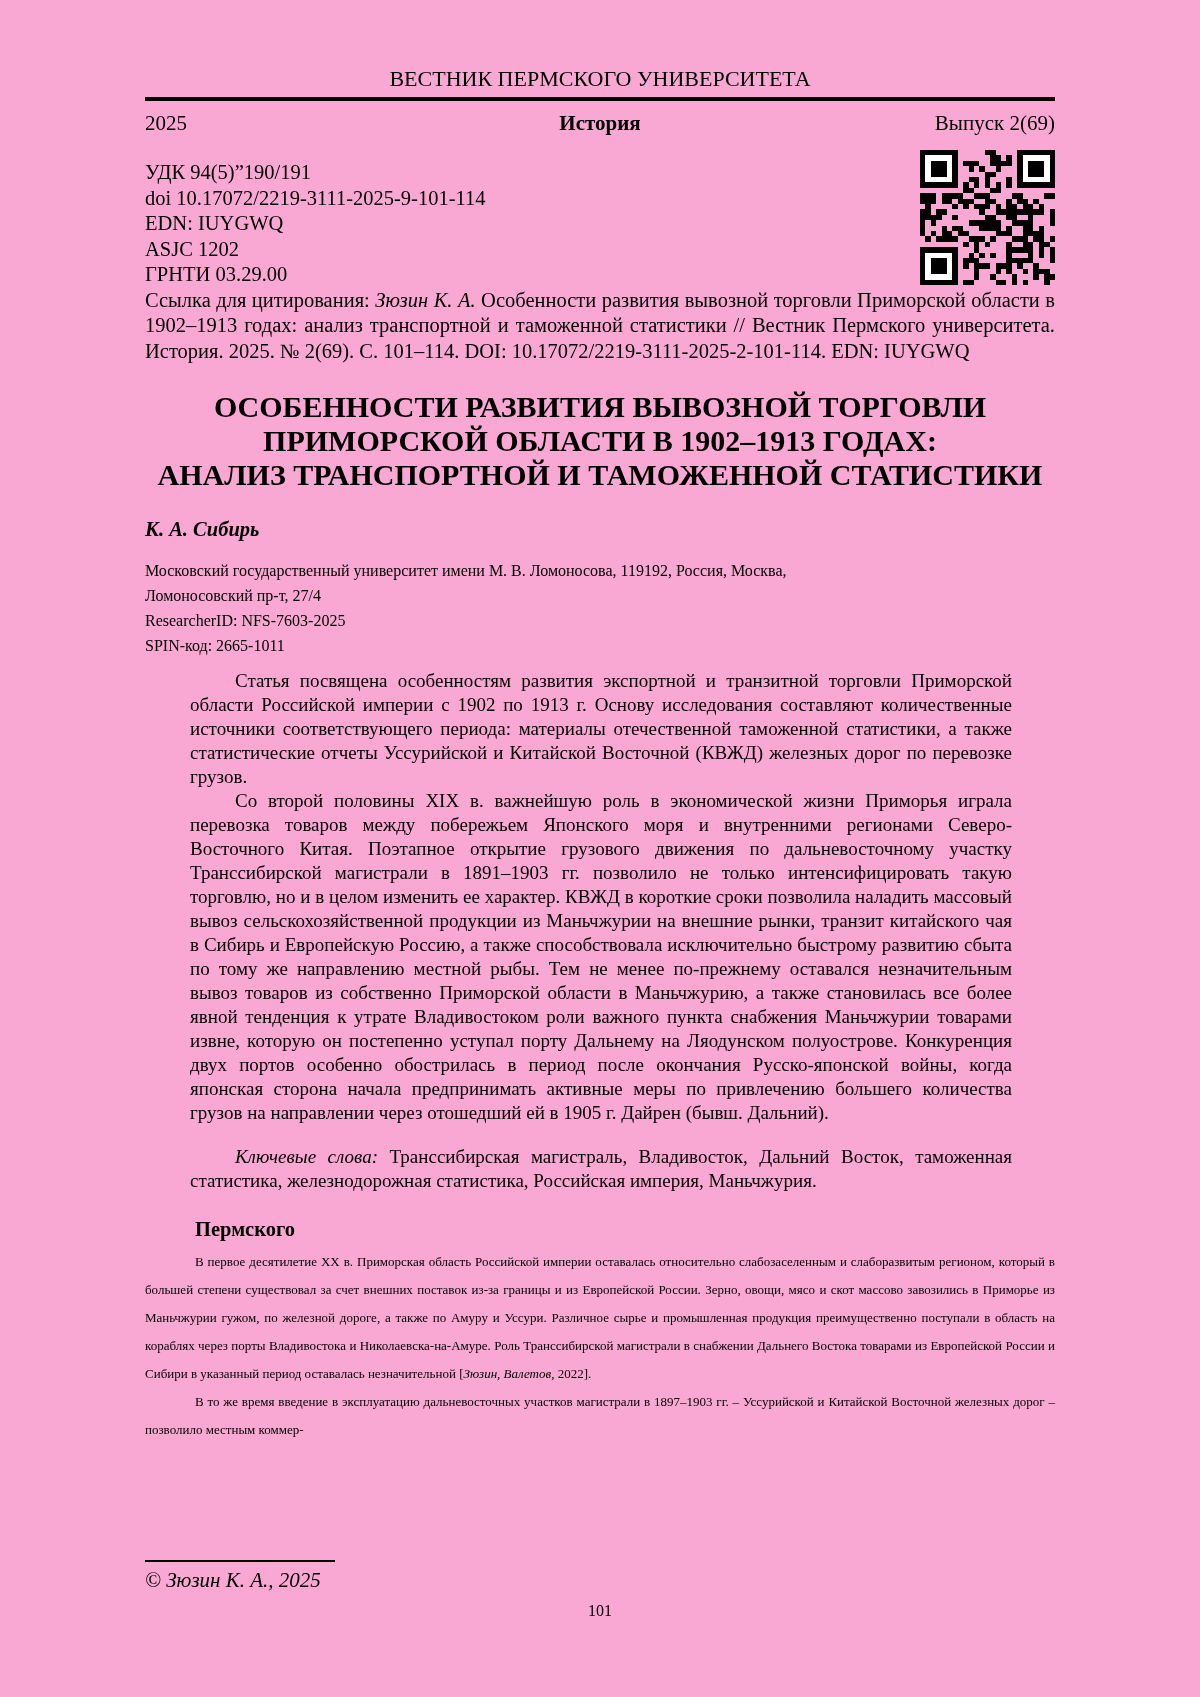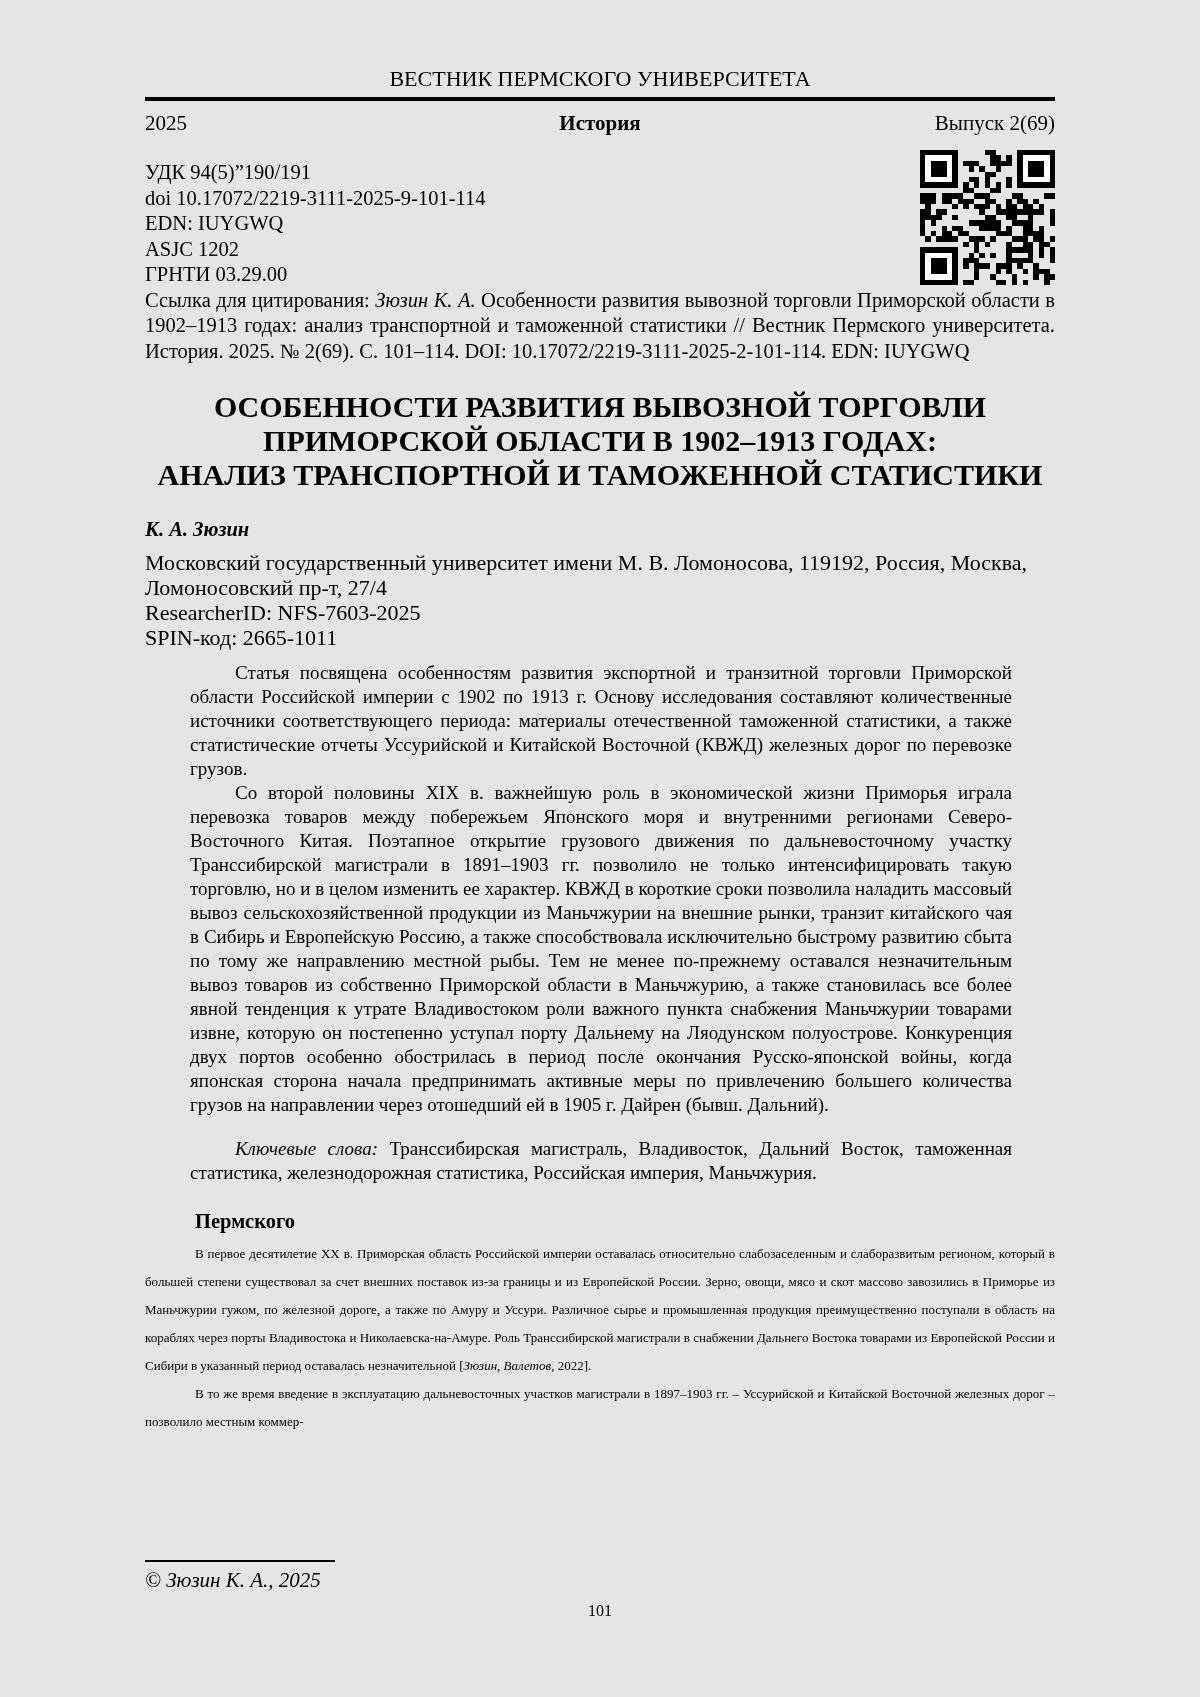--- a/index.html
+++ b/index.html
@@ -3,21 +3,21 @@
 <meta charset="utf-8">
 <title>Вестник Пермского университета — История</title>
 <style>
   * { box-sizing: border-box; }
   html, body { margin: 0; padding: 0; background: #ffffff; }
   .page {
     position: relative;
     width: 1200px;
     height: 1697px;
     margin: 0 auto;
-    background: #e5e5e5;
+    background: #f9a8d4;
     color: #000000;
     font-family: "Liberation Serif", "DejaVu Serif", serif;
     overflow: hidden;
   }
   .content {
     position: absolute;
     left: 145px;
     right: 145px;
     top: 0;
   }
@@ -76,22 +76,22 @@
     line-height: 34px;
   }
   .author-name {
     margin-top: 24px;
     font-weight: bold;
     font-style: italic;
     font-size: 20.5px;
     line-height: 26px;
   }
   .affiliation {
-    margin-top: 8px;
-    font-size: 22px;
+    margin-top: 16px;
+    font-size: 16px;
     line-height: 25px;
   }
   .affiliation div { margin: 0; }
   
   .abstract {
     margin: 11px 43px 0 45px;
     font-size: 19px;
     line-height: 24px;
     text-align: justify;
   }
@@ -388,21 +388,21 @@
       <div>ГРНТИ 03.29.00</div>
       <p class="citation"><span>Ссылка для цитирования: </span><span class="italic">Зюзин К. А.</span><span> Особенности развития вывозной торговли Приморской области в 1902–1913 годах: анализ транспортной и таможенной статистики // Вестник Пермского университета. История. 2025. № 2(69). С. 101–114. DOI: 10.17072/2219-3111-2025-2-101-114. EDN: IUYGWQ</span></p>
     </div>
 
     <div class="title-block">
       <div>ОСОБЕННОСТИ РАЗВИТИЯ ВЫВОЗНОЙ ТОРГОВЛИ</div>
       <div>ПРИМОРСКОЙ ОБЛАСТИ В 1902–1913 ГОДАХ:</div>
       <div>АНАЛИЗ ТРАНСПОРТНОЙ И ТАМОЖЕННОЙ СТАТИСТИКИ</div>
     </div>
 
-    <div class="author-name">К. А. Зюзин</div>
+    <div class="author-name">К. А. Сибирь</div>
     <div class="affiliation">
       <div>Московский государственный университет имени М. В. Ломоносова, 119192, Россия, Москва,</div>
       <div>Ломоносовский пр-т, 27/4</div>
       <div>ResearcherID: NFS-7603-2025</div>
       <div>SPIN-код: 2665-1011</div>
     </div>
 
     <div class="abstract">
       <p>Статья посвящена особенностям развития экспортной и транзитной торговли Приморской области Российской империи с 1902 по 1913 г. Основу исследования составляют количественные источники соответствующего периода: материалы отечественной таможенной статистики, а также статистические отчеты Уссурийской и Китайской Восточной (КВЖД) железных дорог по перевозке грузов.</p>
       <p>Со второй половины XIX в. важнейшую роль в экономической жизни Приморья играла перевозка товаров между побережьем Японского моря и внутренними регионами Северо-Восточного Китая. Поэтапное открытие грузового движения по дальневосточному участку Транссибирской магистрали в 1891–1903 гг. позволило не только интенсифицировать такую торговлю, но и в целом изменить ее характер. КВЖД в короткие сроки позволила наладить массовый вывоз сельскохозяйственной продукции из Маньчжурии на внешние рынки, транзит китайского чая в Сибирь и Европейскую Россию, а также способствовала исключительно быстрому развитию сбыта по тому же направлению местной рыбы. Тем не менее по-прежнему оставался незначительным вывоз товаров из собственно Приморской области в Маньчжурию, а также становилась все более явной тенденция к утрате Владивостоком роли важного пункта снабжения Маньчжурии товарами извне, которую он постепенно уступал порту Дальнему на Ляодунском полуострове. Конкуренция двух портов особенно обострилась в период после окончания Русско-японской войны, когда японская сторона начала предпринимать активные меры по привлечению большего количества грузов на направлении через отошедший ей в 1905 г. Дайрен (бывш. Дальний).</p>

